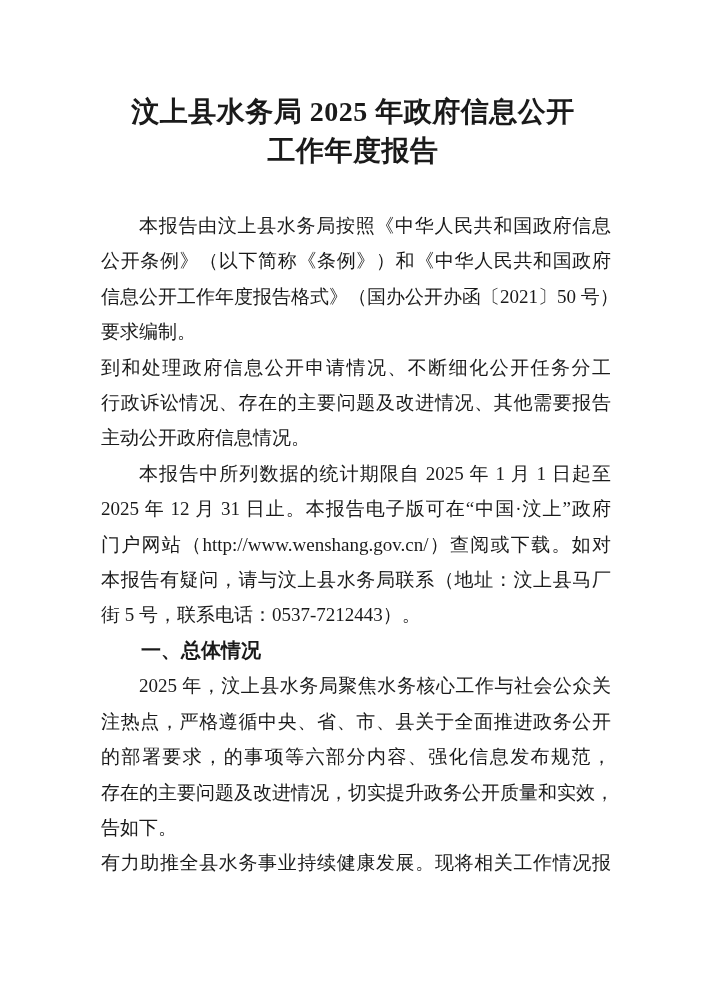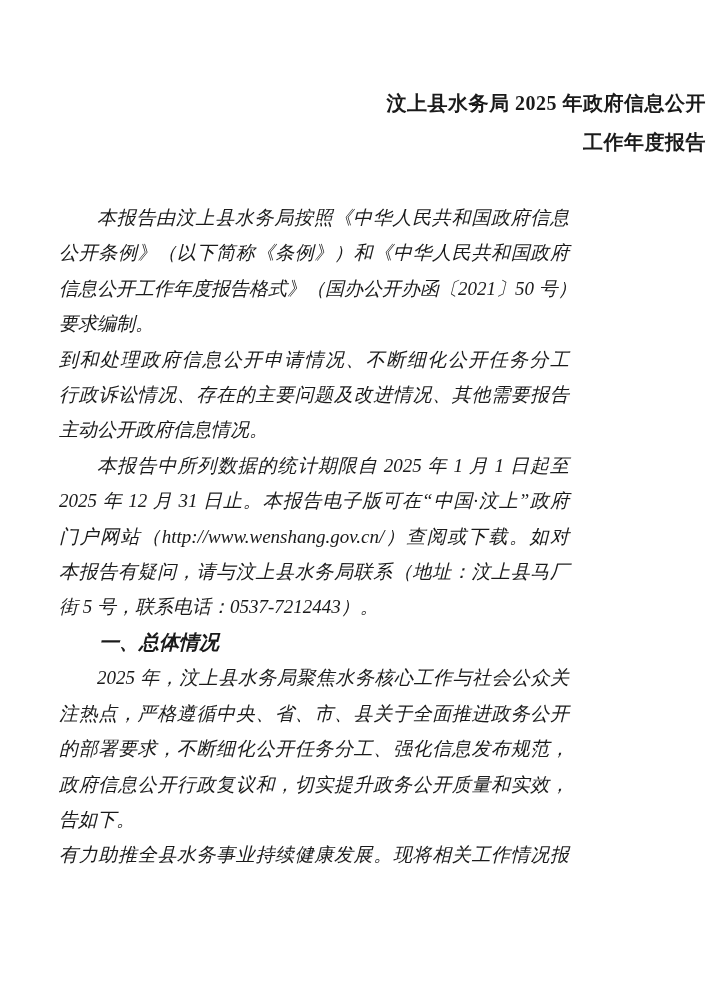--- a/index.html
+++ b/index.html
@@ -10,38 +10,37 @@
   .page {
     position: relative;
     width: 706px;
     height: 999px;
     background: #ffffff;
     overflow: hidden;
     font-family: "Liberation Serif", "DejaVu Serif", serif;
     color: #1a1a1a;
   }
   .doc-title {
-    margin: 0;
+    margin: 8px;
     padding-top: 84px;
-    text-align: right;
-    font-size: 20px;
+    text-align: center;
+    font-size: 28px;
     line-height: 39px;
     font-weight: bold;
     letter-spacing: 0.5px;
   }
   .title-line {
     display: block;
   }
   .doc-body {
     margin-top: 38px;
-    margin-left: 59px;
+    margin-left: 101px;
     width: 510px;
     font-size: 19px;
     line-height: 35.4px;
-    font-style: italic;
   }
   .para {
     margin: 0;
     padding: 0;
   }
   .line {
     text-align: justify;
     text-align-last: justify;
     white-space: nowrap;
   }
@@ -83,19 +82,19 @@
         <div class="line">门户网站（http://www.wenshang.gov.cn/）查阅或下载。如对</div>
         <div class="line">本报告有疑问，请与汶上县水务局联系（地址：汶上县马厂</div>
         <div class="line last">街 5 号，联系电话：0537-7212443）。</div>
       </div>
       <div class="para heading">
         <div class="line indent last">一、总体情况</div>
       </div>
       <div class="para body">
         <div class="line indent">2025 年，汶上县水务局聚焦水务核心工作与社会公众关</div>
         <div class="line">注热点，严格遵循中央、省、市、县关于全面推进政务公开</div>
-        <div class="line">的部署要求，不断细化公开任务分工、强化信息发布规范，</div>
-        <div class="line">政府信息公开行政复议和，切实提升政务公开质量和实效，</div>
+        <div class="line">的部署要求，的事项等六部分内容、强化信息发布规范，</div>
+        <div class="line">存在的主要问题及改进情况，切实提升政务公开质量和实效，</div>
         <div class="line last">告如下。</div>
         <div class="line">有力助推全县水务事业持续健康发展。现将相关工作情况报</div>
       </div>
     </div>
 </div>
 
 </body></html>

